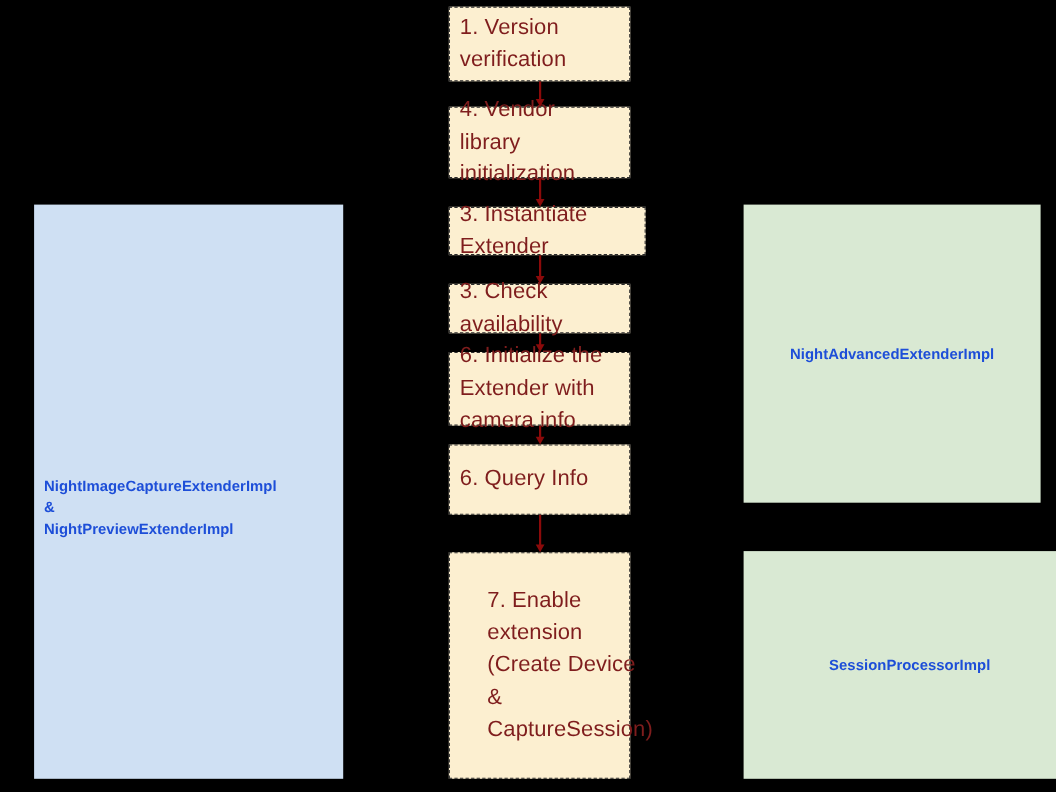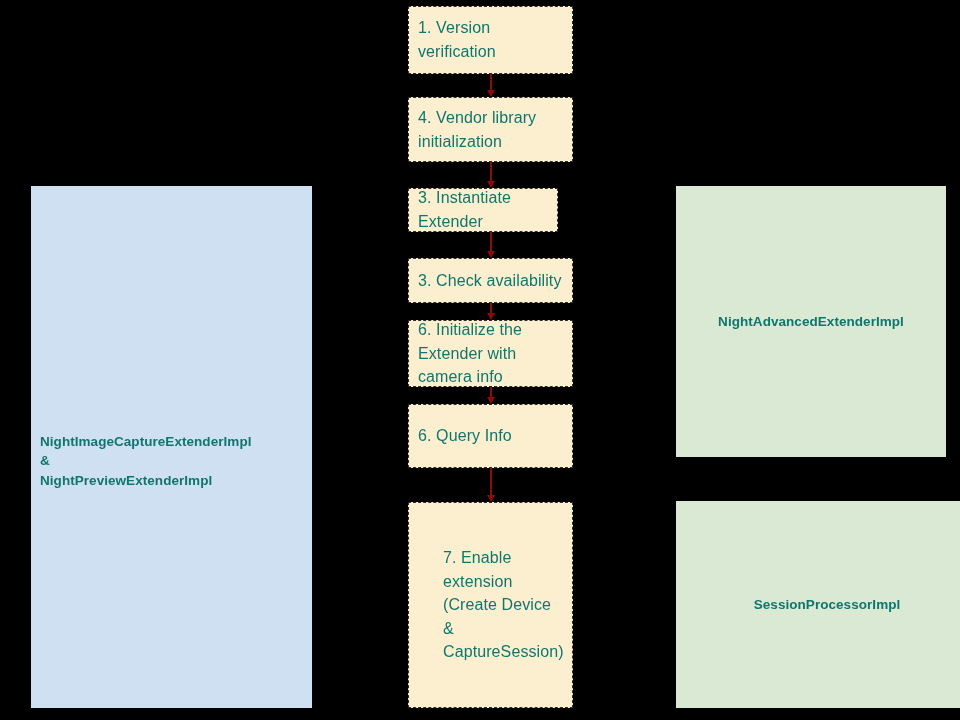--- a/index.html
+++ b/index.html
@@ -30,38 +30,38 @@
   
   .step {
     background: #fcefd0;
     border: 1px dashed #2b2b2b;
     display: flex;
     align-items: center;
     justify-content: flex-start;
     padding: 0 9px;
   }
   .step .txt {
-    font-size: 16px;
+    font-size: 20px;
     line-height: 1.47;
     text-align: left;
     white-space: pre-line;
-    color: #0f766e;
+    color: #7f1d1d;
     letter-spacing: 0.1px;
   }
   
   .impl {
     display: flex;
     align-items: center;
   }
   .impl .txt {
     font-size: 13.5px;
     font-weight: bold;
     line-height: 1.44;
     white-space: pre-line;
-    color: #0f766e;
+    color: #1d4ed8;
     letter-spacing: 0.05px;
   }
   .impl-blue {
     background: #cfe0f3;
     border: 0;
   }
   .impl-blue .txt {
     text-align: left;
     padding-left: 9px;
     margin-top: 28px;
@@ -110,21 +110,21 @@
   <div class="node step" style="left:408px; top:6px; width:165px; height:68px;">
     <div class="txt">1. Version
 verification</div>
   </div>
 
   <div class="node step" style="left:408px; top:97px; width:165px; height:65px;">
     <div class="txt">4. Vendor library
 initialization</div>
   </div>
 
-  <div class="node step" style="left:408px; top:188px; width:150px; height:44px;">
+  <div class="node step" style="left:408px; top:188px; width:179px; height:44px;">
     <div class="txt">3. Instantiate
 Extender</div>
   </div>
 
   <div class="node step" style="left:408px; top:258px; width:165px; height:45px;">
     <div class="txt">3. Check availability</div>
   </div>
 
   <div class="node step" style="left:408px; top:320px; width:165px; height:67px;">
     <div class="txt">6. Initialize the

